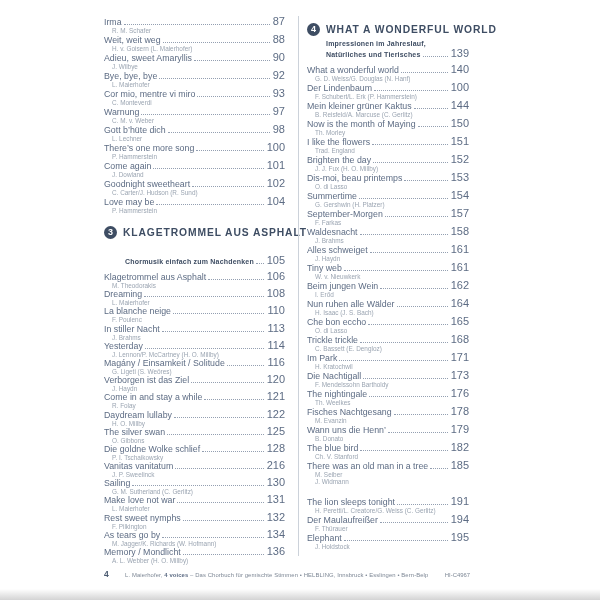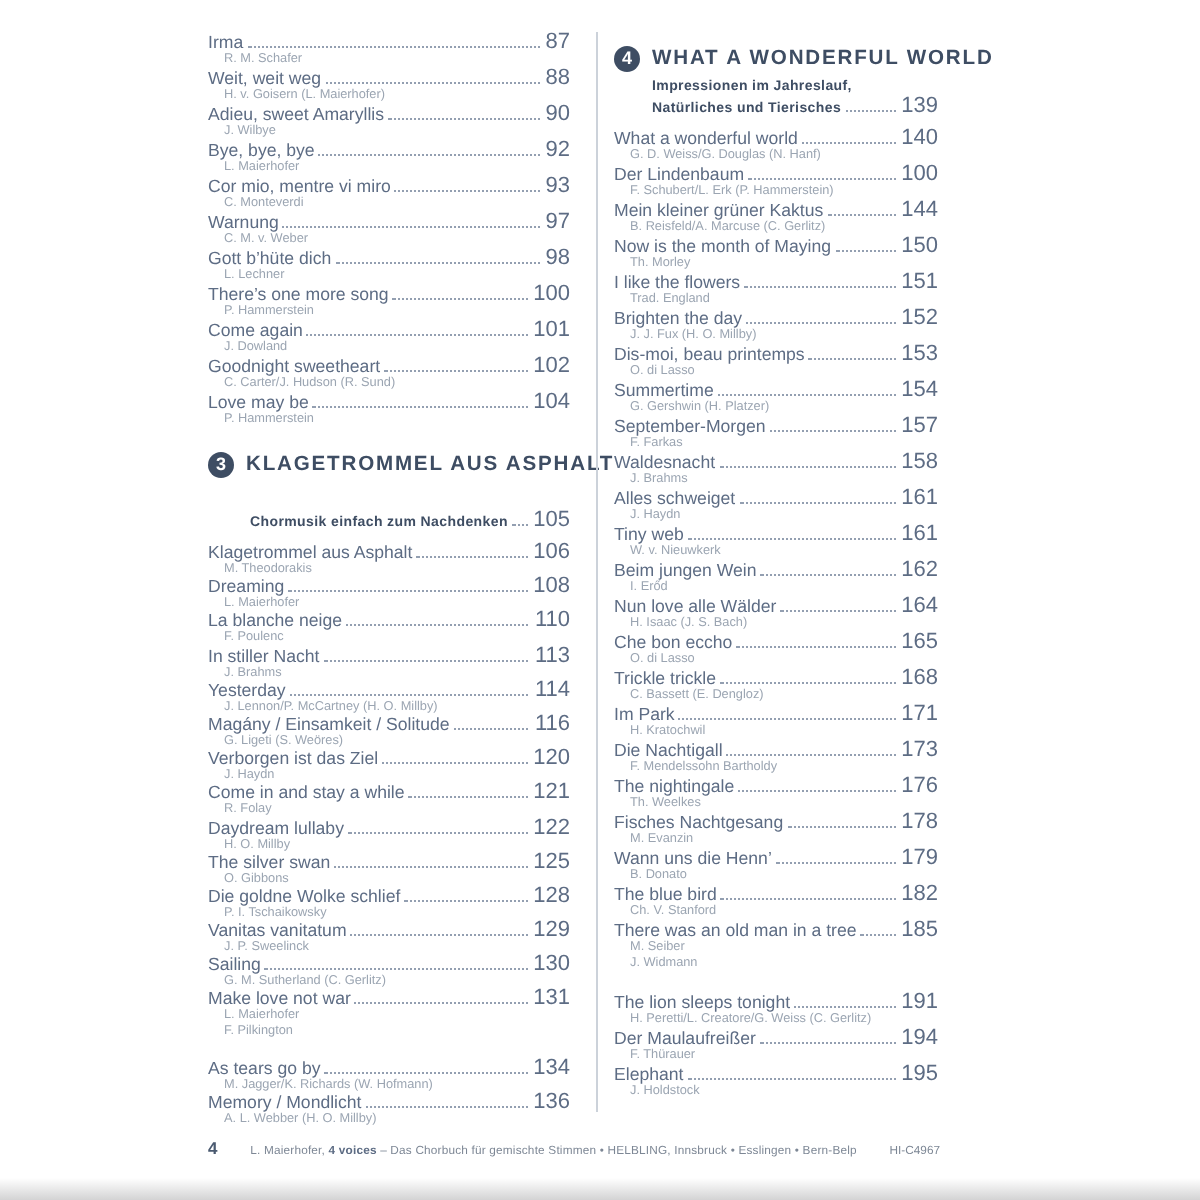--- a/index.html
+++ b/index.html
@@ -266,41 +266,46 @@
               <span class="title">Die goldne Wolke schlief</span>
               <span class="leader"></span>
               <span class="pagenum">128</span>
             </div>
             <div class="composer">P. I. Tschaikowsky</div>
           </li>
           <li class="entry">
             <div class="trow">
               <span class="title">Vanitas vanitatum</span>
               <span class="leader"></span>
-              <span class="pagenum">129</span>
+              <span class="pagenum">216</span>
             </div>
             <div class="composer">J. P. Sweelinck</div>
           </li>
           <li class="entry">
             <div class="trow">
               <span class="title">Sailing</span>
               <span class="leader"></span>
               <span class="pagenum">130</span>
             </div>
             <div class="composer">G. M. Sutherland (C. Gerlitz)</div>
           </li>
           <li class="entry">
             <div class="trow">
               <span class="title">Make love not war</span>
               <span class="leader"></span>
               <span class="pagenum">131</span>
             </div>
             <div class="composer">L. Maierhofer</div>
           </li>
           <li class="entry">
+            <div class="trow">
+              <span class="title">Rest sweet nymphs</span>
+              <span class="leader"></span>
+              <span class="pagenum">132</span>
+            </div>
             <div class="composer">F. Pilkington</div>
           </li>
           <li class="entry">
             <div class="trow">
               <span class="title">As tears go by</span>
               <span class="leader"></span>
               <span class="pagenum">134</span>
             </div>
             <div class="composer">M. Jagger/K. Richards (W. Hofmann)</div>
           </li>
@@ -431,21 +436,21 @@
           <li class="entry">
             <div class="trow">
               <span class="title">Beim jungen Wein</span>
               <span class="leader"></span>
               <span class="pagenum">162</span>
             </div>
             <div class="composer">I. Erőd</div>
           </li>
           <li class="entry">
             <div class="trow">
-              <span class="title">Nun love alle Wälder</span>
+              <span class="title">Nun ruhen alle Wälder</span>
               <span class="leader"></span>
               <span class="pagenum">164</span>
             </div>
             <div class="composer">H. Isaac (J. S. Bach)</div>
           </li>
           <li class="entry">
             <div class="trow">
               <span class="title">Che bon eccho</span>
               <span class="leader"></span>
               <span class="pagenum">165</span>

